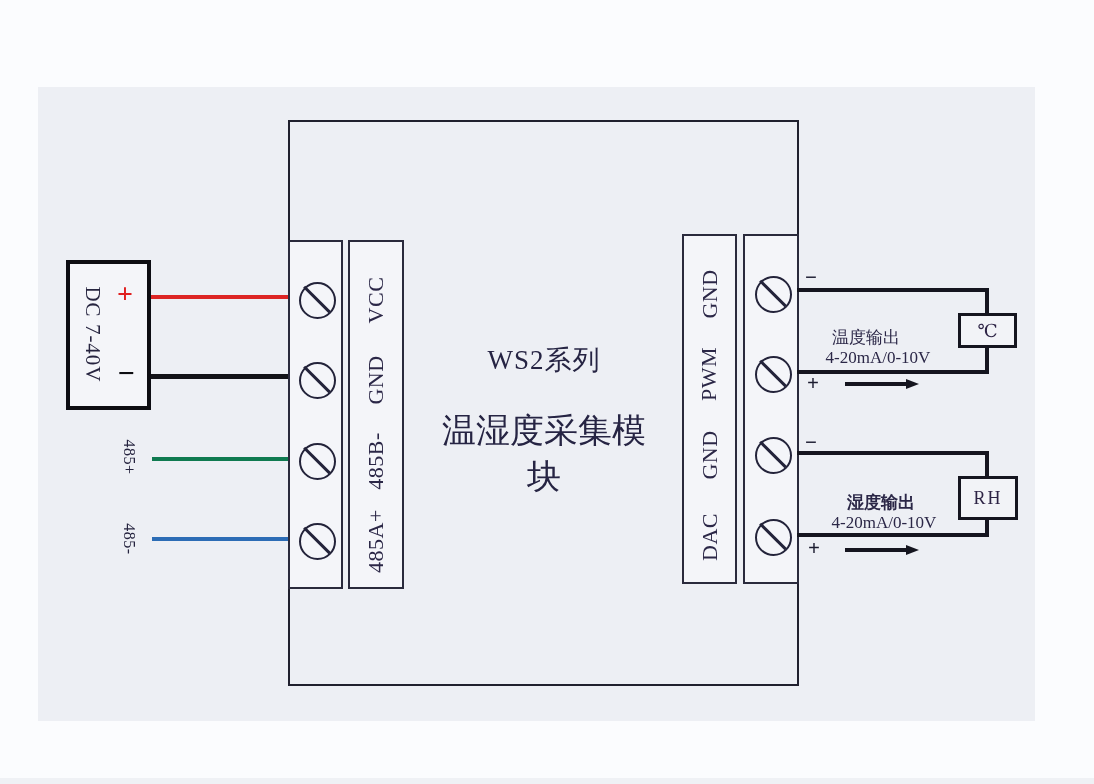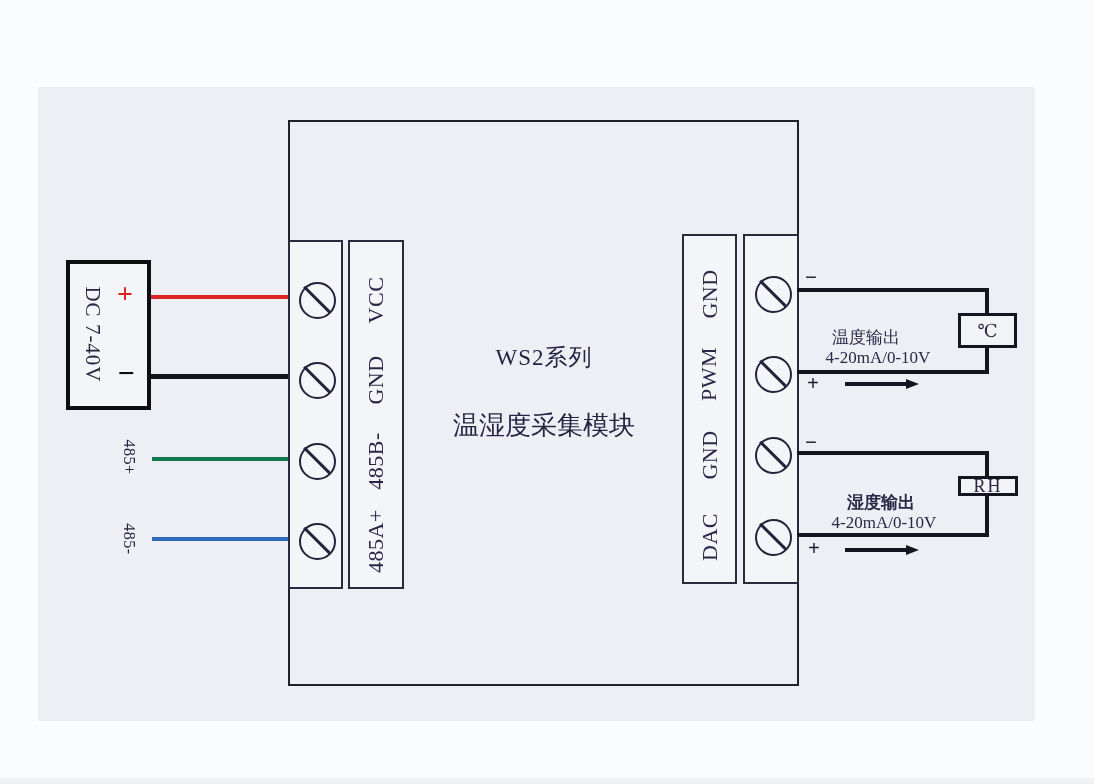--- a/index.html
+++ b/index.html
@@ -41,22 +41,22 @@
   .loopwire { position:absolute; background:#15151f; }
   .sensorbox { position:absolute; border:3.5px solid #15151f; background:#f2f3f7; display:flex; align-items:center; justify-content:center; z-index:3; font-size:18px; color:#2d2345; }
 
   .cap { position:absolute; text-align:center; font-size:17px; color:#2b2747; white-space:nowrap; }
   .pm { position:absolute; width:22px; height:22px; display:flex; align-items:center; justify-content:center; font-size:21px; font-weight:bold; color:#1c1c30; }
 
   .arrow { position:absolute; width:74px; height:12px; display:flex; align-items:center; }
   .arrow .shaft { flex:1; height:3.2px; background:#15151f; }
   .arrow .head { width:0; height:0; border-left:13px solid #15151f; border-top:5.5px solid transparent; border-bottom:5.5px solid transparent; }
 
-  .title1 { position:absolute; left:444px; top:342px; width:200px; text-align:center; font-size:23px; color:#262443; letter-spacing:1px; }
-  .title2 { position:absolute; left:432px; top:408px; width:224px; text-align:center; font-size:26px; color:#262443; }
+  .title1 { position:absolute; left:444px; top:342px; width:200px; text-align:center; font-size:27px; color:#262443; letter-spacing:1px; }
+  .title2 { position:absolute; left:432px; top:408px; width:224px; text-align:center; font-size:34px; color:#262443; }
 </style>
 </head>
 <body>
 
 <div class="stage">
   <div class="panel"></div>
 
   <div class="main-box"></div>
   <div class="title1">WS2系列</div>
   <div class="title2">温湿度采集模块</div>
@@ -136,21 +136,21 @@
   <div class="cap" style="left:811px; top:326px; width:110px;">温度输出</div>
   <div class="cap" style="left:813px; top:348px; width:130px;">4-20mA/0-10V</div>
   <div class="arrow" style="left:845px; top:378px;">
     <div class="shaft"></div>
       <div class="head"></div>
   </div>
 
   <div class="loopwire" style="left:797px; top:451px; width:192px; height:4px;"></div>
   <div class="loopwire" style="left:797px; top:533px; width:192px; height:4px;"></div>
   <div class="loopwire" style="left:985px; top:451px; width:4px; height:86px;"></div>
-  <div class="sensorbox" style="left:958px; top:476px; width:60px; height:20px; letter-spacing:2px;">
+  <div class="sensorbox" style="left:958px; top:476px; width:60px; height:44px; letter-spacing:2px;">
     <span>RH</span>
   </div>
   <div class="pm" style="left:800px; top:431px;">−</div>
   <div class="pm" style="left:803px; top:537px;">+</div>
   <div class="cap" style="left:826px; top:491px; width:110px;font-weight:bold;">湿度输出</div>
   <div class="cap" style="left:819px; top:513px; width:130px;">4-20mA/0-10V</div>
   <div class="arrow" style="left:845px; top:544px;">
     <div class="shaft"></div>
       <div class="head"></div>
   </div>

